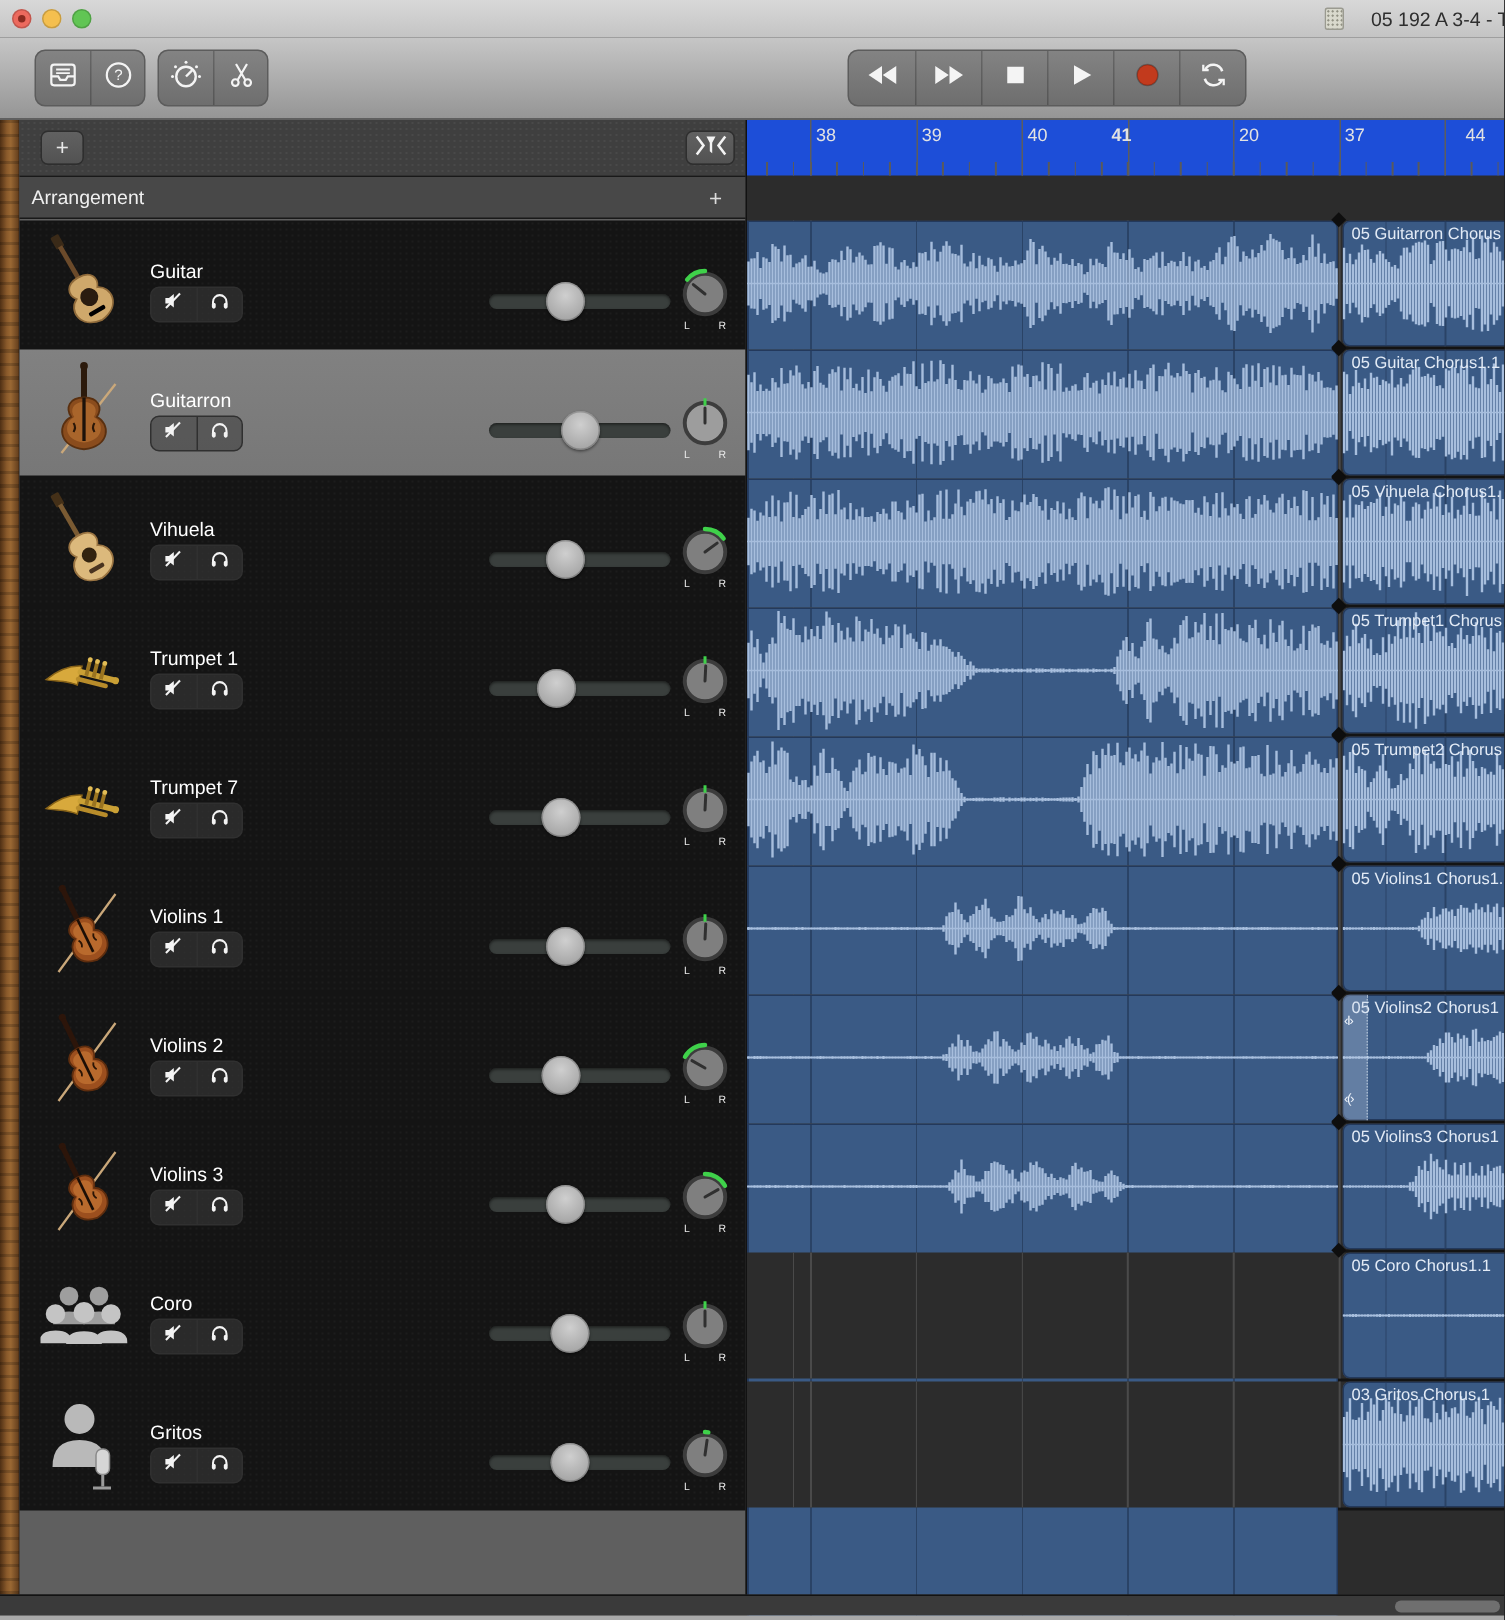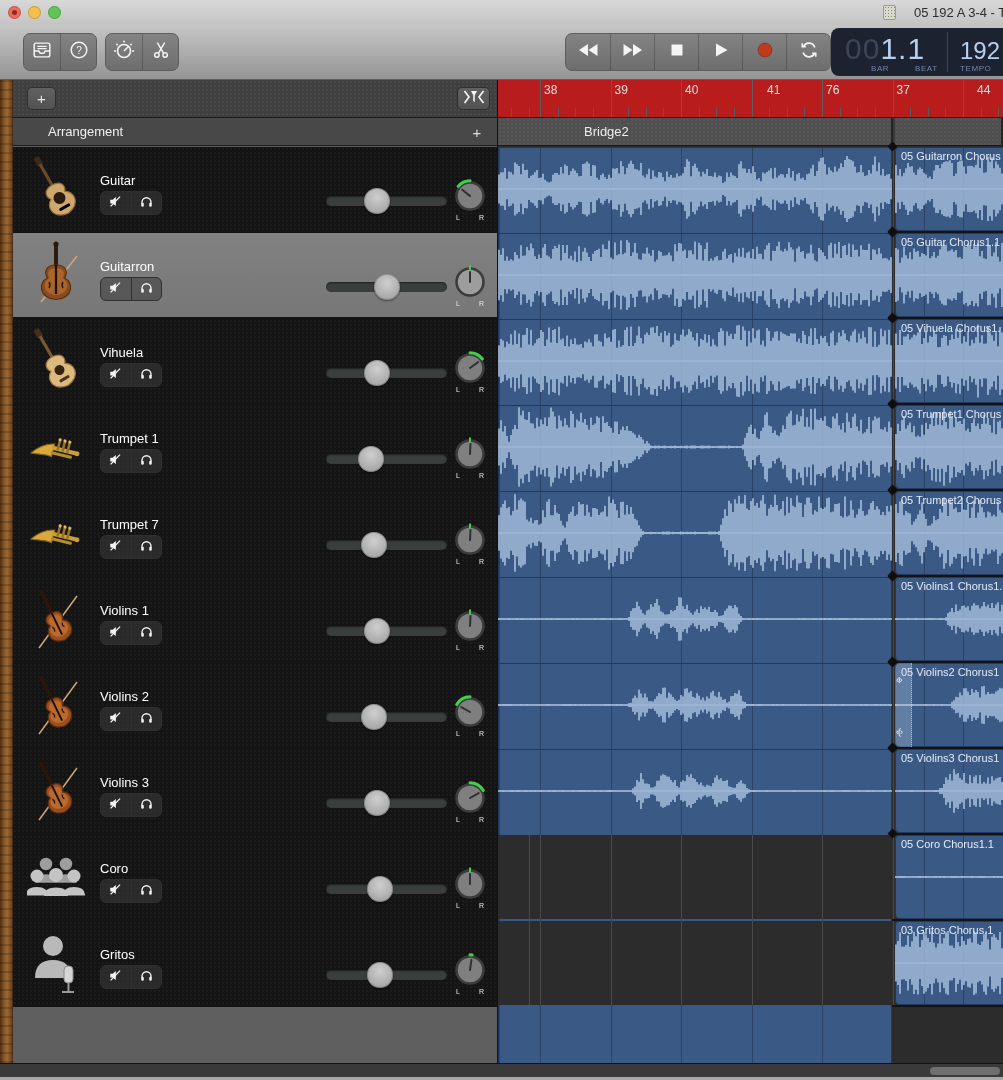--- a/index.html
+++ b/index.html
@@ -57,21 +57,21 @@
   
   .hdr{position:absolute;left:13px;top:0;width:484px;height:983px;background:#5f5f5f;}
   .hdr-top{position:absolute;left:0;top:0;right:0;height:37px;background:#3f3f3f;
     background-image:radial-gradient(rgba(255,255,255,.05) 1px,transparent 1px);background-size:4px 4px;}
   .sq-btn{position:absolute;top:7px;height:23px;background:linear-gradient(#616161,#525252);
     border:1px solid #2e2e2e;border-radius:5px;display:flex;align-items:center;justify-content:center;
     color:#e8e8e8;font-size:15px;}
   .arr-head{position:absolute;left:0;top:37px;right:0;height:29px;background:#484848;
     border-top:1px solid #191919;border-bottom:1px solid #191919;
     display:flex;align-items:center;}
-  .arr-head-label{margin-left:35px;font-size:13px;color:#f0f0f0;}
+  .arr-head-label{margin-left:8px;font-size:13px;color:#f0f0f0;}
   .arr-plus{position:absolute;right:10px;top:4px;width:20px;height:20px;border-radius:50%;
     color:#dcdcdc;font-size:15px;display:flex;align-items:center;justify-content:center;}
 
   .tracks-col{position:absolute;left:0;top:67px;right:0;background:#141414;}
   .thead{position:relative;height:84px;margin-bottom:2px;background:linear-gradient(#5c5c5c,#555);
     background-image:radial-gradient(rgba(255,255,255,.035) 1px,transparent 1px);background-size:4px 4px;}
   .thead.sel{background:linear-gradient(#818181,#777);}
   .ticon{position:absolute;left:12px;top:5px;width:62px;height:74px;display:flex;align-items:center;justify-content:center;}
   .tname{position:absolute;left:87px;top:26px;font-size:13px;color:#fff;}
   .msgroup{position:absolute;left:87px;top:44px;width:62px;height:24px;border:1px solid #303030;
@@ -82,21 +82,21 @@
     background:#3a3f3d;box-shadow:inset 0 1px 2px rgba(0,0,0,.5);}
   .sthumb{position:absolute;top:-8px;width:26px;height:26px;border-radius:50%;
     background:radial-gradient(circle at 50% 35%,#cfcfcf,#a9a9a9 70%,#8f8f8f);
     box-shadow:0 1px 2px rgba(0,0,0,.45), inset 0 0 0 1px rgba(0,0,0,.2);}
   .knob{position:absolute;left:439px;top:31px;width:36px;height:36px;}
   .klab{position:absolute;top:67px;font-size:7px;color:#e8e8e8;}
   .klab.l{left:443px;} .klab.r{left:466px;}
 
   
   .tlp{position:absolute;left:498px;top:0;width:505px;height:983px;background:#2c2c2c;}
-  .ruler{position:absolute;left:0;top:0;right:0;height:37px;background:#b91c1c;}
+  .ruler{position:absolute;left:0;top:0;right:0;height:37px;background:#1d4ed8;}
   .rnum{position:absolute;top:3px;font-size:12px;color:#e2e2e2;}
   .rbar{position:absolute;top:0;width:1px;height:37px;background:#5d5d5d;}
   .rticks{position:absolute;left:0;right:0;bottom:0;height:9px;
     background-image:repeating-linear-gradient(90deg,#5a5a5a 0 1px,transparent 1px 17.625px);
     background-position:42px 0;}
   .arr-lane{position:absolute;left:0;top:37px;right:0;height:29px;background:#3a3a3a;
     border-top:1px solid #191919;border-bottom:1px solid #191919;}
   .arr-sec{position:absolute;top:0;height:27px;background:#4f4f4f;
     background-image:radial-gradient(rgba(255,255,255,.04) 1px,transparent 1px);background-size:4px 4px;
     border-right:2px solid #242424;color:#ececec;font-size:13px;line-height:27px;}
@@ -202,32 +202,20 @@
         <div class="tseg">
           <span><svg width="26" height="24" viewBox="0 0 24 24" fill="none" stroke="#f4f4f4" stroke-width="1.7">
               <path d="M17.8 9.5a6.2 6.2 0 0 0-11.4-1"></path>
               <path d="M6.2 14.5a6.2 6.2 0 0 0 11.4 1"></path>
               <path d="M5.2 5.2v3.6h3.6" stroke-width="1.5"></path>
               <path d="M18.8 18.8v-3.6h-3.6" stroke-width="1.5"></path>
             </svg></span>
         </div>
       </div>
 
-    <div class="lcd">
-      <div class="lcd-pos">
-        <div class="lcd-digits"><span class="lcd-dim">00</span><span>1.1</span></div>
-        <span class="lcd-lab" style="left:40px">BAR</span>
-        <span class="lcd-lab" style="left:84px">BEAT</span>
-      </div>
-      <div class="lcd-div"></div>
-      <div class="lcd-tempo">
-        <span class="lcd-tempo-val">192</span>
-        <span class="lcd-lab" style="left:12px">TEMPO</span>
-      </div>
-    </div>
   </div>
 
   <div class="main">
     <div class="wood"></div>
 
     <div class="hdr">
       <div class="hdr-top">
         <div class="sq-btn" style="left:14px;width:29px;">+</div>
         <div class="sq-btn" style="left:444px;width:33px;">
             <span><svg width="24" height="18" viewBox="0 0 24 18">
@@ -657,31 +645,27 @@
     <div class="tlp">
       <div class="ruler" id="ruler">
           <div class="rticks"></div>
           <div class="rbar" style="left: 42px;"></div>
           <span class="rnum" style="left: 46px;">38</span>
           <div class="rbar" style="left: 112.5px;"></div>
           <span class="rnum" style="left: 116.5px;">39</span>
           <div class="rbar" style="left: 183px;"></div>
           <span class="rnum" style="left: 187px; text-align: center;">40</span>
           <div class="rbar" style="left: 253.5px;"></div>
-          <span class="rnum" style="left: 269px;">41</span>
+          <span class="rnum" style="left: 243px; font-weight: bold;">41</span>
           <div class="rbar" style="left: 324px;"></div>
-          <span class="rnum" style="left: 328px;">76</span>
+          <span class="rnum" style="left: 328px;">20</span>
           <div class="rbar" style="left: 394.5px;"></div>
           <span class="rnum" style="left: 398.5px;">37</span>
           <div class="rbar" style="left: 465px;"></div>
           <span class="rnum" style="left: 479px;">44</span>
-        </div>
-      <div class="arr-lane" id="arrLane">
-          <div class="arr-sec" style="left: 0px; width: 395px;"><span style="margin-left:86px">Bridge2</span></div>
-          <div class="arr-sec" style="left: 397px; right: 0px;"></div>
         </div>
       <div class="lanes" id="lanes">
           <div class="lane">
             <div class="region main">
               <svg width="394" height="84" viewBox="0 0 394 84">
                 <path d="M0 42H394" stroke="#a7bedd" stroke-width="1"></path>
                 <path d="M1 27.4V56.6M3 25.3V58.7M5 25.2V58.8M7 21.0V63.0M9 31.7V52.3M11 24.5V59.5M13 25.3V58.7M15 27.6V56.4M17 15.6V68.4M19 17.3V66.7M21 19.0V65.0M23 27.3V56.7M25 16.7V67.3M27 23.1V60.9M29 22.8V61.2M31 31.1V52.9M33 28.7V55.3M35 27.8V56.2M37 25.3V58.7M39 23.1V60.9M41 30.9V53.1M43 30.6V53.4M45 26.8V57.2M47 32.7V51.3M49 34.6V49.4M51 35.4V48.6M53 34.5V49.5M55 27.7V56.3M57 25.9V58.1M59 26.1V57.9M61 27.8V56.2M63 20.1V63.9M65 26.4V57.6M67 17.4V66.6M69 19.1V64.9M71 28.0V56.0M73 24.2V59.8M75 21.4V62.6M77 23.4V60.6M79 26.1V57.9M81 29.3V54.7M83 29.1V54.9M85 17.0V67.0M87 16.6V67.4M89 14.5V69.5M91 16.6V67.4M93 28.9V55.1M95 18.0V66.0M97 18.5V65.5M99 30.8V53.2M101 32.7V51.3M103 27.9V56.1M105 26.4V57.6M107 30.2V53.8M109 31.9V52.1M111 27.8V56.2M113 30.8V53.2M115 21.5V62.5M117 21.8V62.2M119 21.0V63.0M121 26.6V57.4M123 14.2V69.8M125 19.2V64.8M127 27.3V56.7M129 20.8V63.2M131 16.8V67.2M133 13.8V70.2M135 16.9V67.1M137 22.0V62.0M139 22.4V61.6M141 23.4V60.6M143 16.1V67.9M145 28.6V55.4M147 30.6V53.4M149 27.3V56.7M151 21.7V62.3M153 31.9V52.1M155 23.5V60.5M157 29.5V54.5M159 30.5V53.5M161 24.9V59.1M163 25.8V58.2M165 30.1V53.9M167 34.2V49.8M169 24.5V59.5M171 30.0V54.0M173 28.1V55.9M175 30.7V53.3M177 30.4V53.6M179 26.6V57.4M181 29.3V54.7M183 28.5V55.5M185 26.3V57.7M187 20.0V64.0M189 12.3V71.7M191 14.4V69.6M193 29.2V54.8M195 19.0V65.0M197 16.8V67.2M199 20.7V63.3M201 24.5V59.5M203 29.5V54.5M205 24.8V59.2M207 26.8V57.2M209 21.9V62.1M211 29.0V55.0M213 28.9V55.1M215 29.7V54.3M217 25.6V58.4M219 30.3V53.7M221 28.4V55.6M223 29.2V54.8M225 35.9V48.1M227 34.4V49.6M229 25.5V58.5M231 29.9V54.1M233 25.5V58.5M235 28.2V55.8M237 29.0V55.0M239 31.0V53.0M241 17.3V66.7M243 14.3V69.7M245 21.4V62.6M247 21.5V62.5M249 25.7V58.3M251 21.9V62.1M253 26.3V57.7M255 19.2V64.8M257 24.9V59.1M259 32.4V51.6M261 31.1V52.9M263 34.2V49.8M265 25.6V58.4M267 26.4V57.6M269 25.1V58.9M271 23.5V60.5M273 21.3V62.7M275 31.5V52.5M277 20.8V63.2M279 30.4V53.6M281 28.4V55.6M283 26.9V57.1M285 27.5V56.5M287 30.5V53.5M289 27.0V57.0M291 21.0V63.0M293 30.4V53.6M295 24.0V60.0M297 33.8V50.2M299 27.3V56.7M301 26.1V57.9M303 31.5V52.5M305 30.4V53.6M307 33.0V51.0M309 27.3V56.7M311 26.4V57.6M313 21.5V62.5M315 17.8V66.2M317 29.1V54.9M319 24.1V59.9M321 14.5V69.5M323 10.9V73.1M325 10.3V73.7M327 17.2V66.8M329 27.5V56.5M331 20.6V63.4M333 23.6V60.4M335 25.3V58.7M337 19.4V64.6M339 24.5V59.5M341 21.6V62.4M343 16.3V67.7M345 20.0V64.0M347 13.1V70.9M349 9.0V75.0M351 12.1V71.9M353 13.1V70.9M355 14.2V69.8M357 19.7V64.3M359 25.8V58.2M361 25.0V59.0M363 18.0V66.0M365 25.2V58.8M367 29.0V55.0M369 28.2V55.8M371 23.0V61.0M373 26.5V57.5M375 17.7V66.3M377 9.4V74.6M379 24.2V59.8M381 15.4V68.6M383 28.3V55.7M385 22.0V62.0M387 28.9V55.1M389 27.6V56.4M391 27.1V56.9M393 31.8V52.2" stroke="#a7bedd" stroke-width="1.6" fill="none"></path>
               </svg>
             </div>
             <div class="dmd t"></div>

